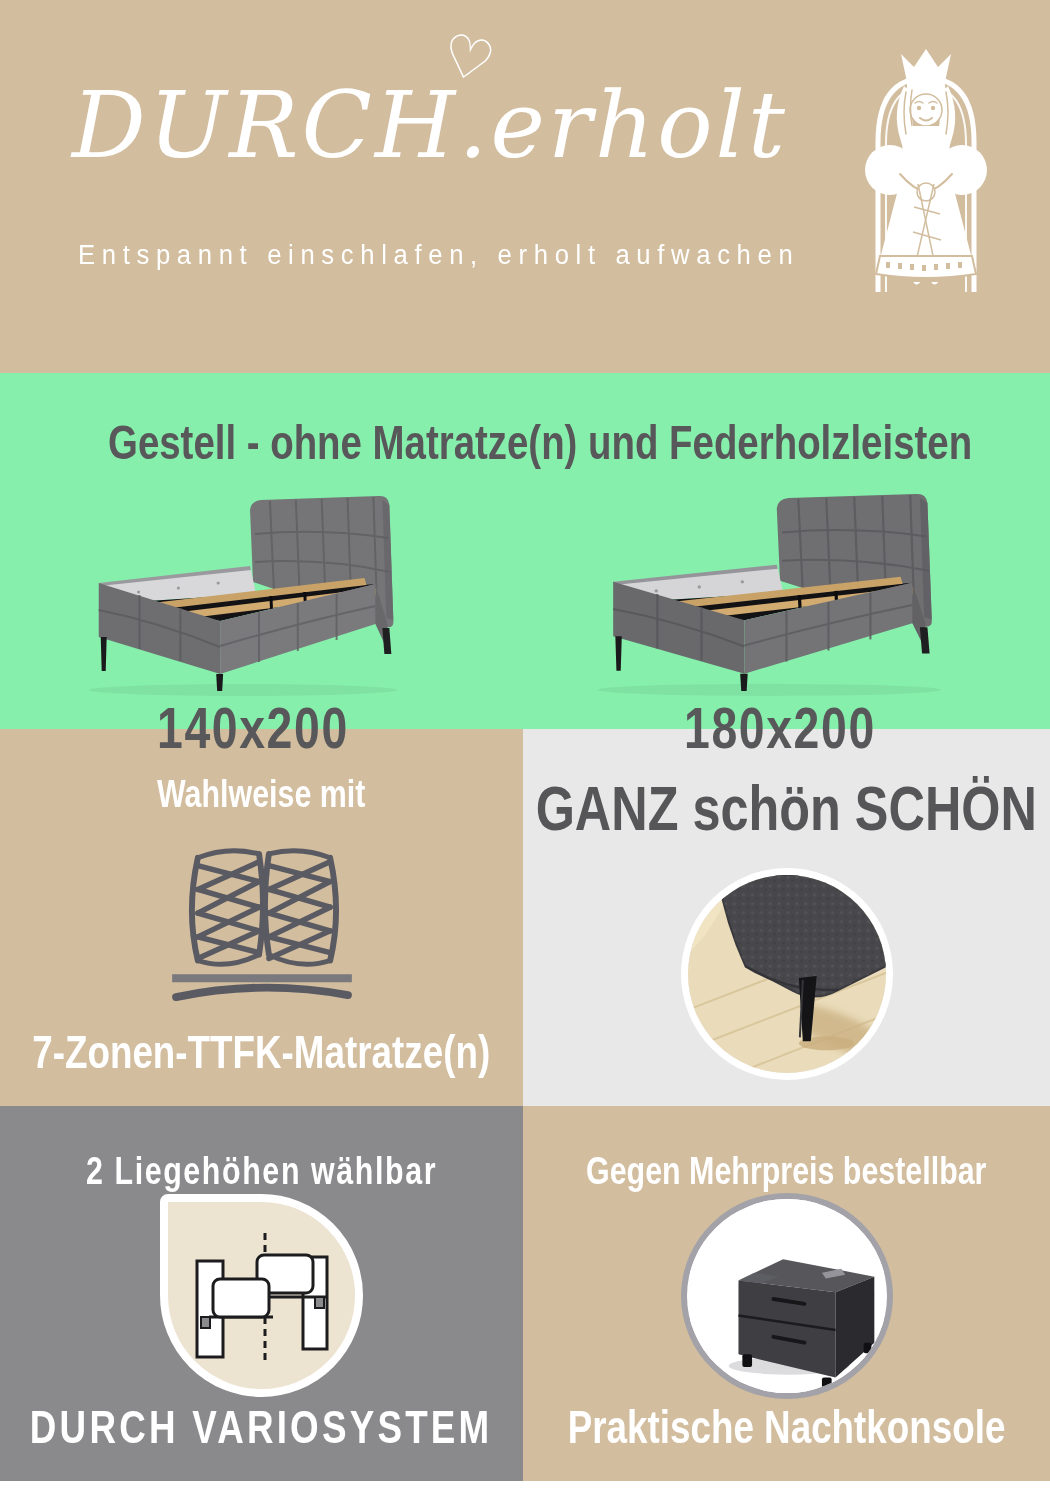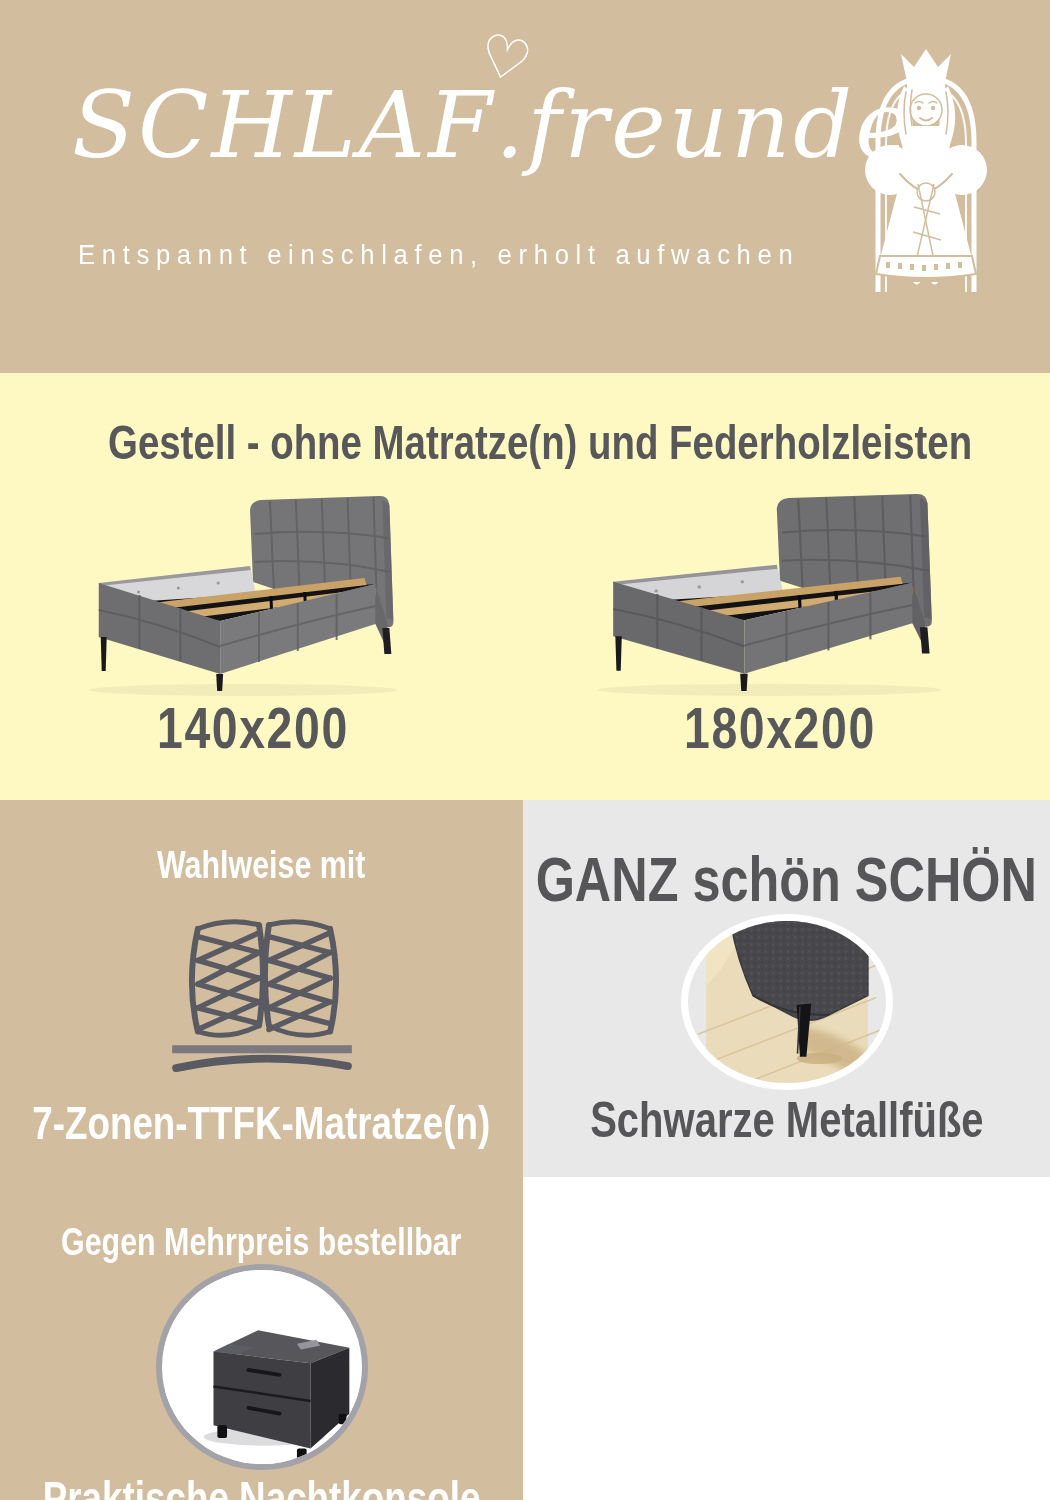--- a/index.html
+++ b/index.html
@@ -11,21 +11,21 @@
   .logo{position:absolute;left:72px;top:80px;font-family:"DejaVu Serif",serif;font-style:italic;
         font-size:92px;line-height:1;letter-spacing:3px;white-space:nowrap;}
   .logo .dot{position:relative;display:inline-block;}
   .heart{position:absolute;left:-16px;bottom:84px;font-family:"DejaVu Sans",sans-serif;
          font-style:normal;font-size:58px;transform:rotate(14deg);}
   .tagline{position:absolute;left:78px;top:240px;font-size:27px;letter-spacing:7px;
            white-space:nowrap;transform:scaleX(.95);transform-origin:left;}
   .queen{position:absolute;right:54px;top:42px;width:140px;height:250px;}
 
   
-  .products{height:427px;background:#fef9c3;}
+  .products{height:356px;background:#86efac;}
   .heading-wrap{margin:0;padding-top:42px;text-align:center;color:#58585a;font-size:48px;}
   .cond{display:inline-block;transform:scaleX(.8);transform-origin:center;
         font-weight:bold;white-space:nowrap;}
   .beds{display:flex;justify-content:center;align-items:flex-end;gap:92px;margin-top:22px;}
   figure{margin:0;text-align:center;}
   .bed-svg-1{width:418px;height:210px;}
   .bed-svg-2{width:452px;height:212px;}
   .size-label{font-size:58px;color:#58585a;margin-top:-14px;letter-spacing:2px;}
 
   
@@ -51,21 +51,21 @@
         display:flex;align-items:center;justify-content:center;}
   .drop svg{width:158px;height:150px;}
 </style>
 </head>
 <body>
 
 <div class="poster">
 
   <header class="banner">
     <div class="logo">
-      <span>SCHLAF</span><span class="dot"><span>.</span><span class="heart">♡</span></span><span>freunde</span>
+      <span>DURCH</span><span class="dot"><span>.</span><span class="heart">♡</span></span><span>erholt</span>
     </div>
     <div class="tagline">Entspannt einschlafen, erholt aufwachen</div>
 
     <svg class="queen" viewBox="0 0 140 250">
       <g fill="none" stroke="#ffffff" stroke-linecap="round">
         <path d="M22 250 L22 100 Q22 36 70 36 Q118 36 118 100 L118 250" stroke-width="5"></path>
         <path d="M30 250 L30 102 Q30 44 70 44 Q110 44 110 102 L110 250" stroke-width="2" opacity=".9"></path>
       </g>
       <path d="M51 40 L45 12 L58 25 L70 7 L82 25 L95 12 L89 40 Z" fill="#ffffff"></path>
       <rect x="51" y="38" width="38" height="8" fill="#ffffff"></rect>
@@ -286,25 +286,43 @@
           <polygon points="0,0 55,0 18,60 0,80" fill="#f2e7c8" opacity=".7"></polygon>
           <path d="M118 130 Q170 140 205 170 L205 200 L120 160 Z" fill="#cbb183" opacity=".8" filter="url(#soft)"></path>
           <ellipse cx="140" cy="170" rx="28" ry="7" fill="#c9ae7e" opacity=".8"></ellipse>
           <path d="M26 0 L200 0 L200 92 L152 116 Q128 129 106 117 L58 92 Q38 48 30 0 Z" fill="#48484c" stroke="#3a3a3e" stroke-width="2"></path>
           <path d="M26 0 L200 0 L200 92 L152 116 Q128 129 106 117 L58 92 Q38 48 30 0 Z" fill="url(#boucle)" opacity=".55"></path>
           <path d="M58 92 Q100 118 152 116" stroke="#333338" stroke-width="2.5" fill="none"></path>
           <polygon points="112,104 130,102 124,168 116,168" fill="#141416"></polygon>
           <path d="M116 106 L113 164" stroke="#35353a" stroke-width="2"></path>
         </svg>
       </div>
-      <div class="f-caption big">
-        <span class="cond">Schwarze Metallfüße</span>
-      </div>
-    </div>
-
+    </div>
+
+    <div class="cell gray ls2">
+      <div class="f-title">
+        <span class="cond">2 Liegehöhen wählbar</span>
+      </div>
+      <div class="drop">
+        <svg viewBox="0 0 150 150">
+          <path d="M78 12 L78 140" stroke="#1c1c1e" stroke-width="3" stroke-dasharray="7 5" fill="none"></path>
+          <rect x="10" y="40" width="26" height="96" fill="#ffffff" stroke="#1c1c1e" stroke-width="3"></rect>
+          <rect x="116" y="36" width="24" height="92" fill="#ffffff" stroke="#1c1c1e" stroke-width="3"></rect>
+          <path d="M66 76 L140 76" stroke="#1c1c1e" stroke-width="3"></path>
+          <path d="M22 96 L86 96" stroke="#1c1c1e" stroke-width="3"></path>
+          <rect x="128" y="76" width="9" height="11" fill="#8b8b8e" stroke="#1c1c1e" stroke-width="2"></rect>
+          <rect x="14" y="96" width="9" height="11" fill="#8b8b8e" stroke="#1c1c1e" stroke-width="2"></rect>
+          <rect x="70" y="34" width="56" height="38" rx="7" fill="#ffffff" stroke="#1c1c1e" stroke-width="3"></rect>
+          <rect x="26" y="58" width="56" height="38" rx="7" fill="#ffffff" stroke="#1c1c1e" stroke-width="3"></rect>
+        </svg>
+      </div>
+      <div class="f-caption ls4">
+        <span class="cond">DURCH VARIOSYSTEM</span>
+      </div>
+    </div>
 
     <div class="cell tan">
       <div class="f-title">
         <span class="cond">Gegen Mehrpreis bestellbar</span>
       </div>
       <div class="photo-circle gray-ring">
         <svg viewBox="0 0 200 200">
           <rect x="0" y="0" width="200" height="200" fill="#ffffff"></rect>
           <ellipse cx="102" cy="172" rx="62" ry="9" fill="#b9b9bd" opacity=".5"></ellipse>
           <polygon points="50,84 96,62 190,80 150,96" fill="#56565b"></polygon>

